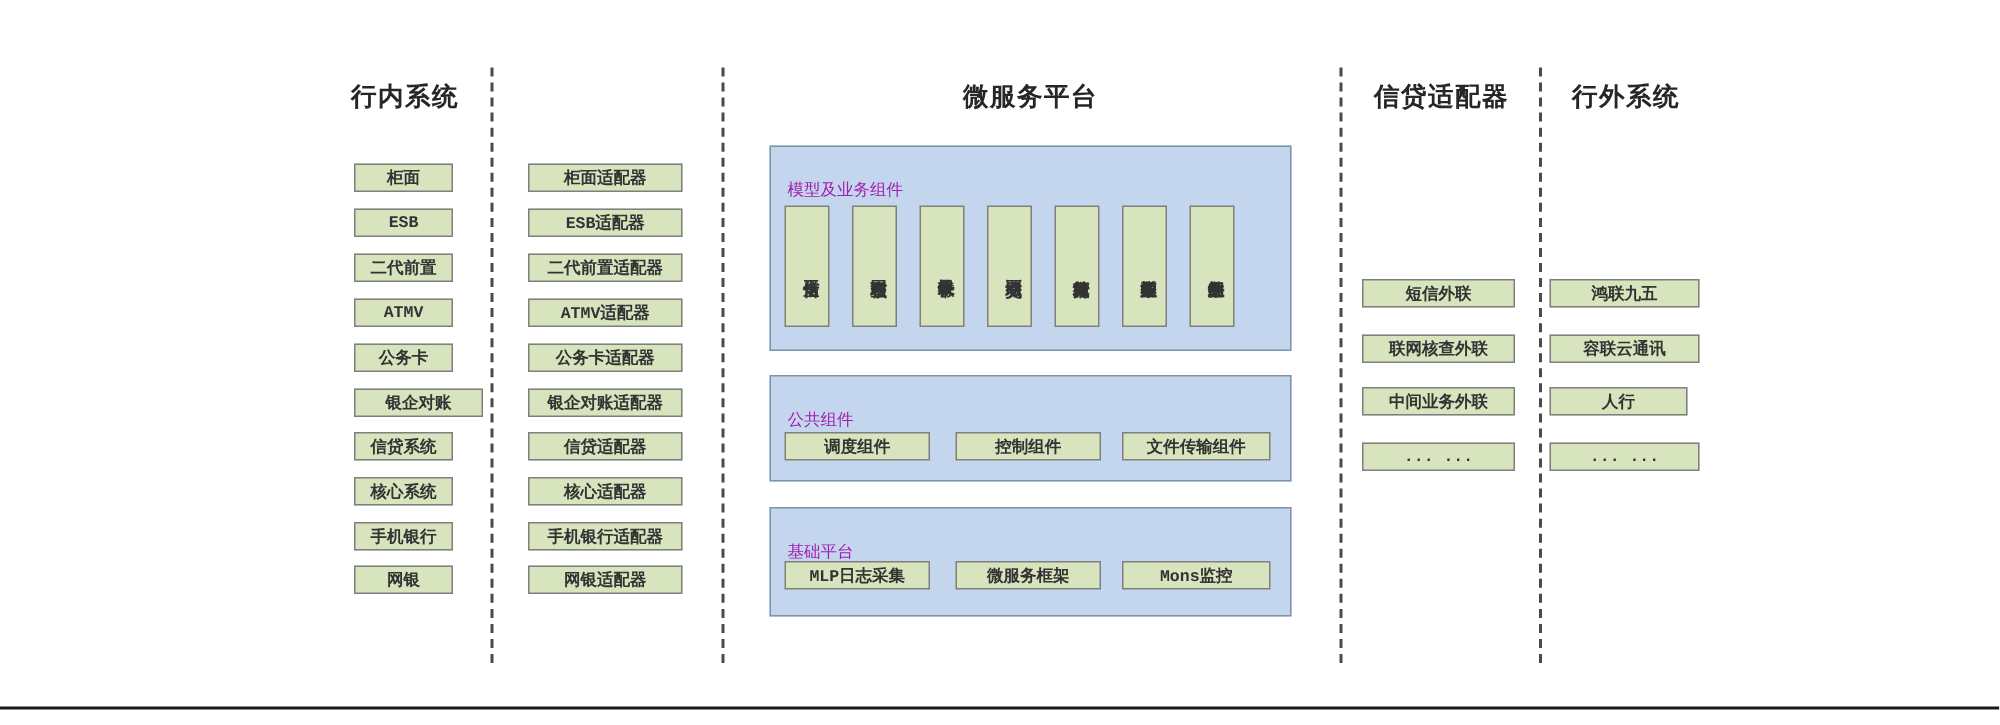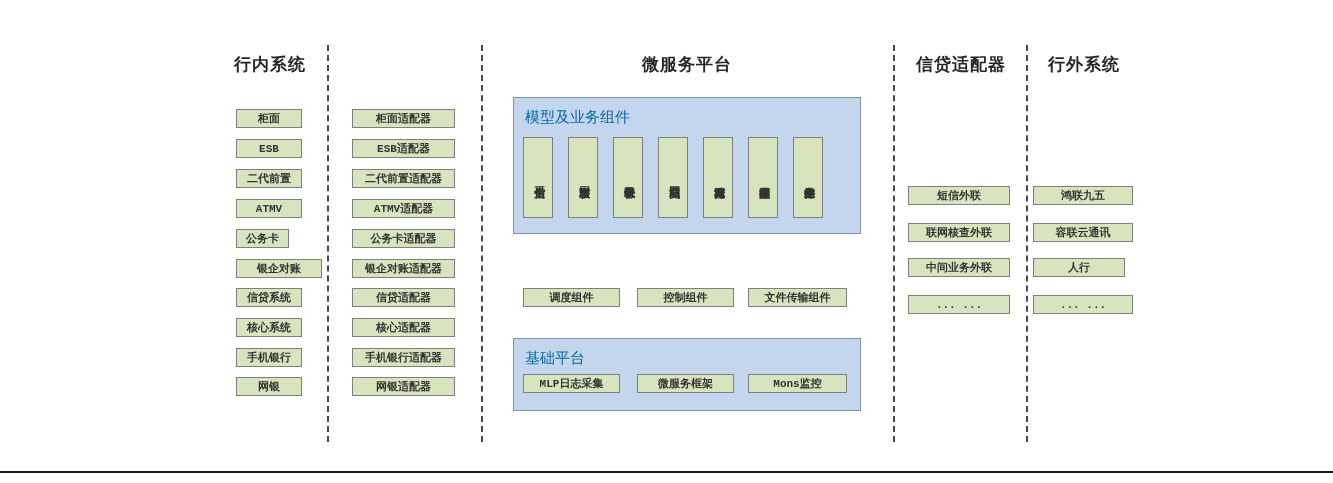--- a/index.html
+++ b/index.html
@@ -33,22 +33,22 @@
     display:flex; align-items:center; justify-content:center;
     font-size:11px; font-weight:bold; color:#333333;
     writing-mode:vertical-rl; text-orientation:upright;
     line-height:1.05;
   }
   .panel {
     position:absolute; left:513px; width:348px; box-sizing:border-box;
     background:#c3d6ed; border:1px solid #7f93ad;
   }
   .panel-title {
-    position:absolute; left:11px; top:10px;
-    font-size:15px; color:#0369a1; white-space:nowrap;
+    position:absolute; left:11px; top:21px;
+    font-size:11px; color:#a21caf; white-space:nowrap;
   }
   .bottom-rule {
     position:absolute; left:0; top:471px; width:1333px; height:2px;
     background:#1a1a1a;
   }
 </style>
 </head>
 <body>
 
 <div id="canvas">
@@ -60,21 +60,21 @@
 
   <div class="vline" style="left:327px"></div>
   <div class="vline" style="left:481px"></div>
   <div class="vline" style="left:893px"></div>
   <div class="vline" style="left:1026px"></div>
 
   <div class="node" style="left:236px;top:109px;width:66px">柜面</div>
   <div class="node" style="left:236px;top:139px;width:66px">ESB</div>
   <div class="node" style="left:236px;top:169px;width:66px">二代前置</div>
   <div class="node" style="left:236px;top:199px;width:66px">ATMV</div>
-  <div class="node" style="left:236px;top:229px;width:53px">公务卡</div>
+  <div class="node" style="left:236px;top:229px;width:66px">公务卡</div>
   <div class="node" style="left:236px;top:259px;width:86px">银企对账</div>
   <div class="node" style="left:236px;top:288px;width:66px">信贷系统</div>
   <div class="node" style="left:236px;top:318px;width:66px">核心系统</div>
   <div class="node" style="left:236px;top:348px;width:66px">手机银行</div>
   <div class="node" style="left:236px;top:377px;width:66px">网银</div>
 
   <div class="node" style="left:352px;top:109px;width:103px">柜面适配器</div>
   <div class="node" style="left:352px;top:139px;width:103px">ESB适配器</div>
   <div class="node" style="left:352px;top:169px;width:103px">二代前置适配器</div>
   <div class="node" style="left:352px;top:199px;width:103px">ATMV适配器</div>
@@ -89,20 +89,23 @@
     <div class="panel-title">模型及业务组件</div>
   </div>
   <div class="vnode" style="left:523px;top:137px">短信平台</div>
   <div class="vnode" style="left:568px;top:137px">联网核查</div>
   <div class="vnode" style="left:613px;top:137px">银联及银行卡</div>
   <div class="vnode" style="left:658px;top:137px">同城票交</div>
   <div class="vnode" style="left:703px;top:137px">城商行清算</div>
   <div class="vnode" style="left:748px;top:137px">中间业务模型</div>
   <div class="vnode" style="left:793px;top:137px">中间业务组件</div>
 
+  <div class="panel" style="top:250px;height:71px">
+    <div class="panel-title">公共组件</div>
+  </div>
   <div class="node" style="left:523px;top:288px;width:97px">调度组件</div>
   <div class="node" style="left:637px;top:288px;width:97px">控制组件</div>
   <div class="node" style="left:748px;top:288px;width:99px">文件传输组件</div>
 
   <div class="panel" style="top:338px;height:73px">
     <div class="panel-title">基础平台</div>
   </div>
   <div class="node" style="left:523px;top:374px;width:97px">MLP日志采集</div>
   <div class="node" style="left:637px;top:374px;width:97px">微服务框架</div>
   <div class="node" style="left:748px;top:374px;width:99px">Mons监控</div>

